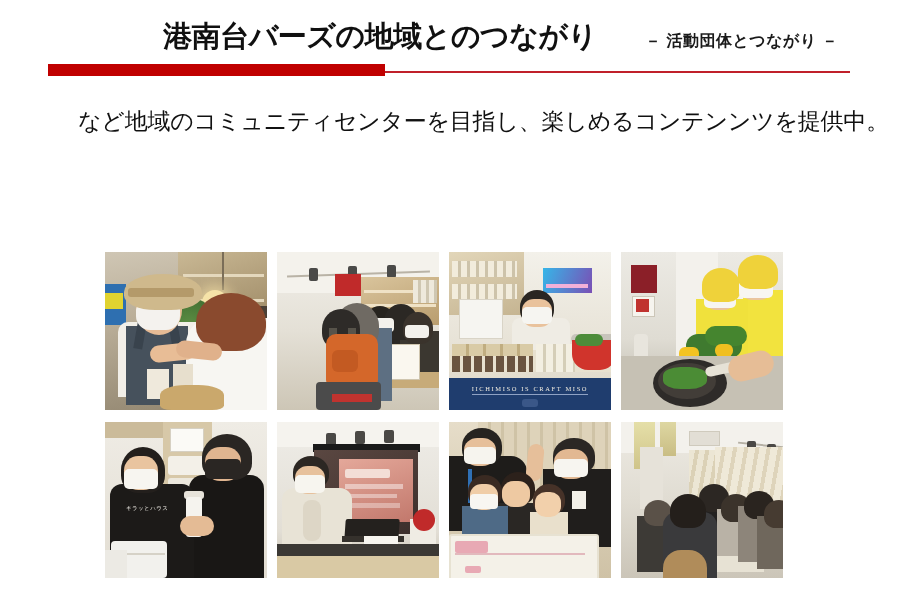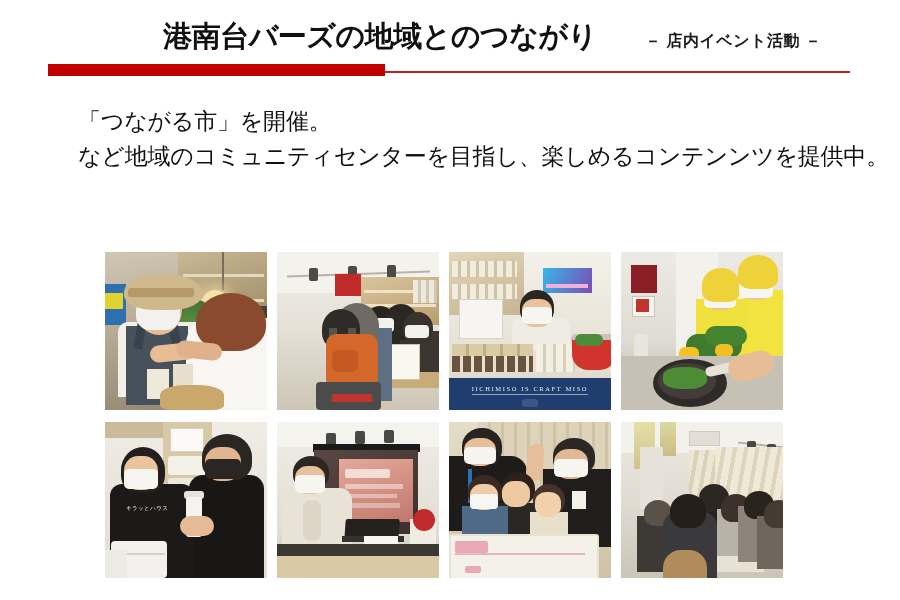--- a/index.html
+++ b/index.html
@@ -301,28 +301,27 @@
   .p8-chair{left:26%;top:82%;width:44px;height:18%;background:#b08c5a;border-radius:18px 18px 0 0;}
 </style>
 </head>
 <body>
 
 <div class="slide">
 
   <div class="header">
     <div class="slide-title">港南台バーズの地域とのつながり</div>
 
-    <div class="slide-subtitle">－ 店内イベント活動 －</div>
+    <div class="slide-subtitle">－ 活動団体とつながり －</div>
 
     <div class="rule-thin"></div>
     <div class="rule-thick"></div>
   </div>
 
   <div class="body-text">
-    <div class="body-line">「つながる市」を開催。</div>
     <div class="body-line">など地域のコミュニティセンターを目指し、楽しめるコンテンンツを提供中。</div>
   </div>
 
   <div class="photo-grid">
 
     <div class="photo">
       <div class="ph-inner">
         <div class="p1-bg"></div>
           <div class="p1-shelf"></div>
           <div class="p1-shelfline"></div>

